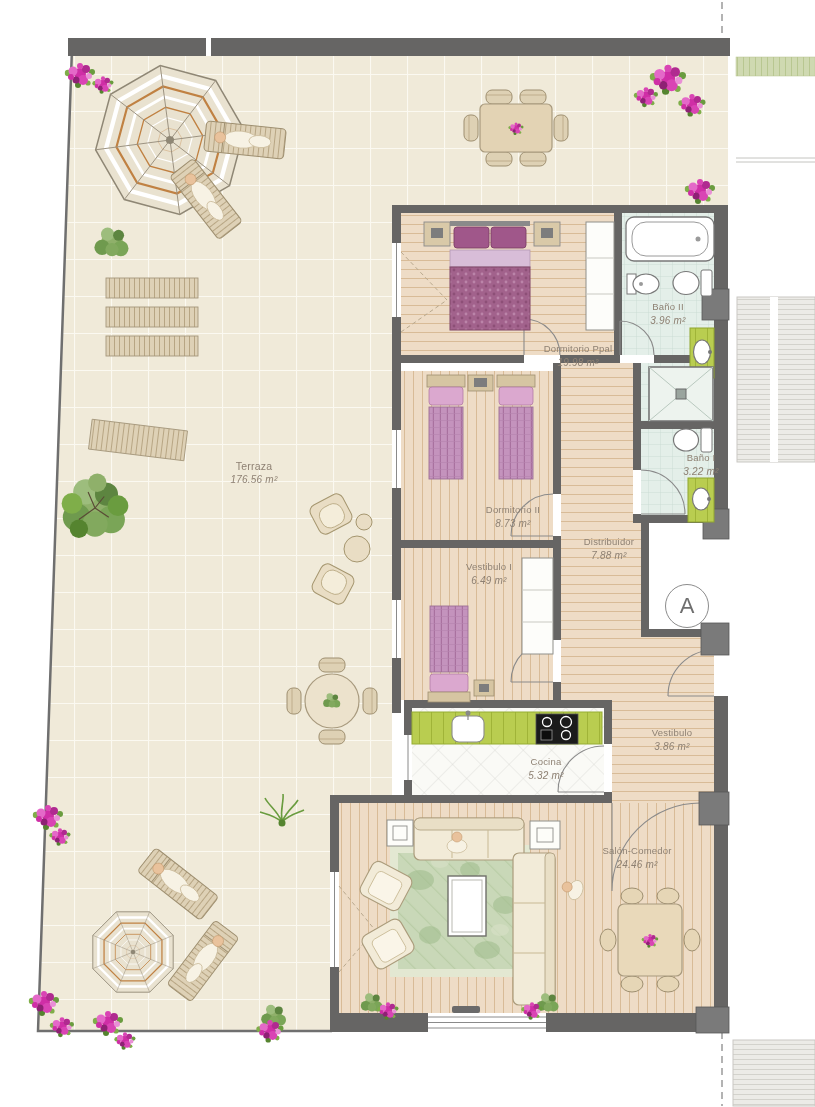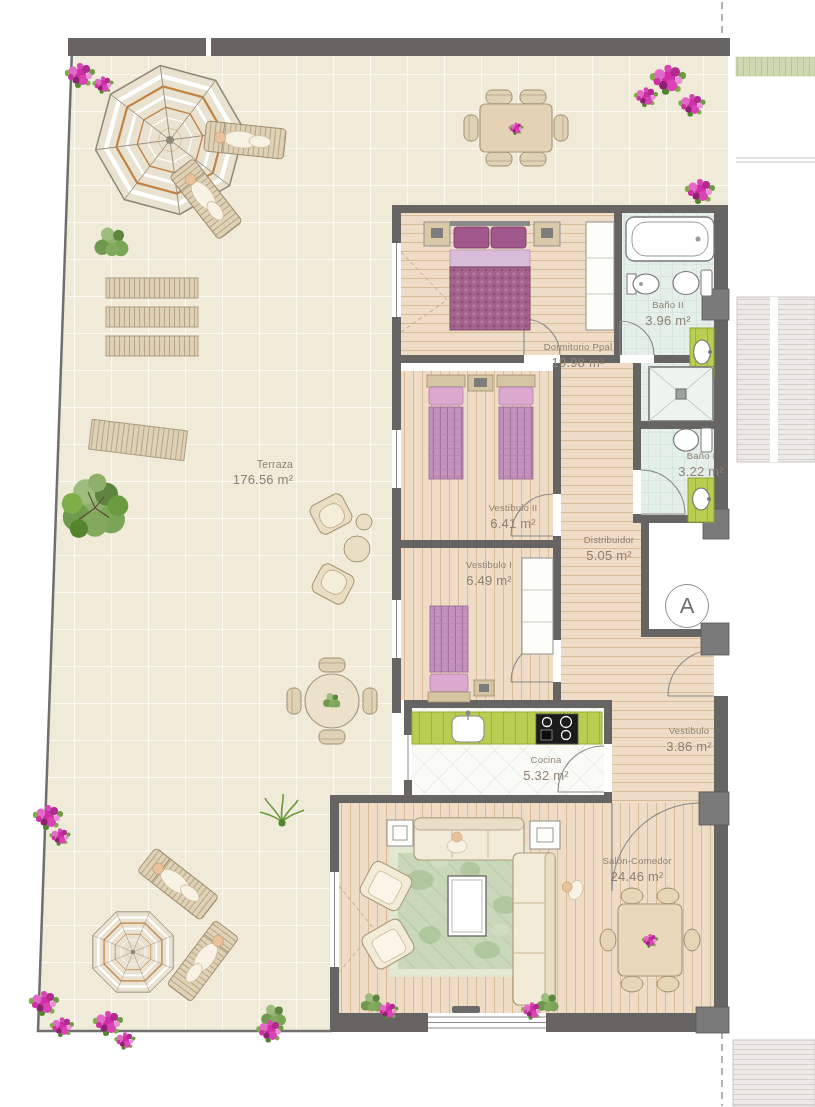--- a/index.html
+++ b/index.html
@@ -1,21 +1,21 @@
 <!DOCTYPE html>
 <html><head>
 <meta charset="utf-8">
 <style>
   html,body{margin:0;padding:0;background:#ffffff;}
   body{width:815px;height:1107px;font-family:"Liberation Sans",sans-serif;}
   .plan-root{position:relative;width:815px;height:1107px;overflow:hidden;background:#ffffff;}
   .plan-root svg{position:absolute;left:0;top:0;}
   .room-label{position:absolute;transform:translate(-50%,-50%);text-align:center;
     font-size:9.5px;color:#8e8173;line-height:1.35;letter-spacing:.2px;white-space:nowrap;}
-  .room-label .area{font-size:13px;}
+  .room-label .area{font-size:10px;font-style:italic;}
   .room-label.big{font-size:10.5px;}
   .marker-a{position:absolute;left:687px;top:606px;transform:translate(-50%,-50%);
     width:42px;height:42px;border:1.4px solid #8c8c8c;border-radius:50%;
     display:flex;align-items:center;justify-content:center;
     font-size:22px;color:#6f6f6f;background:transparent;}
 </style>
 </head>
 <body>
 
 <div class="plan-root">
@@ -472,57 +472,57 @@
   <use href="#flower" transform="translate(125,1040) scale(0.7)"></use>
   <use href="#bush" transform="translate(274,1016) scale(0.8)"></use>
   <use href="#flower" transform="translate(270,1030) scale(0.9)"></use>
   <use href="#bush" transform="translate(372,1003) scale(0.7)"></use>
   <use href="#flower" transform="translate(388,1010) scale(0.7)"></use>
   <use href="#bush" transform="translate(548,1003) scale(0.7)"></use>
   <use href="#flower" transform="translate(532,1010) scale(0.7)"></use>
 </g>
 </svg>
 
-<div class="room-label big" style="left:263px;top:473px;text-align:right;">
+<div class="room-label big" style="left:254px;top:473px;">
   <div>Terraza</div>
   <div class="area">176.56 m²</div>
 </div>
 <div class="room-label" style="left:578px;top:356px;">
   <div>Dormitorio Ppal</div>
   <div class="area">19.98 m²</div>
 </div>
 <div class="room-label" style="left:668px;top:314px;">
   <div>Baño II</div>
   <div class="area">3.96 m²</div>
 </div>
 <div class="room-label" style="left:673px;top:465px;margin-left:28px;">
   <div>Baño I</div>
   <div class="area">3.22 m²</div>
 </div>
 <div class="room-label" style="left:513px;top:517px;">
-  <div>Vestibulo II</div>
-  <div class="area">6.41 m²</div>
+  <div>Dormitorio II</div>
+  <div class="area">8.73 m²</div>
 </div>
 <div class="room-label" style="left:609px;top:549px;">
   <div>Distribuidor</div>
-  <div class="area">5.05 m²</div>
+  <div class="area">7.88 m²</div>
 </div>
 <div class="room-label" style="left:489px;top:574px;">
   <div>Vestibulo I</div>
   <div class="area">6.49 m²</div>
 </div>
-<div class="room-label" style="left:689px;top:740px;">
+<div class="room-label" style="left:672px;top:740px;">
   <div>Vestibulo</div>
   <div class="area">3.86 m²</div>
 </div>
 <div class="room-label" style="left:546px;top:769px;">
   <div>Cocina</div>
   <div class="area">5.32 m²</div>
 </div>
-<div class="room-label" style="left:637px;top:858px;margin-top:12px;">
+<div class="room-label" style="left:637px;top:858px;">
   <div>Salón-Comedor</div>
   <div class="area">24.46 m²</div>
 </div>
 
 <div class="marker-a">
   <span>A</span>
 </div>
 
 </div>
 

